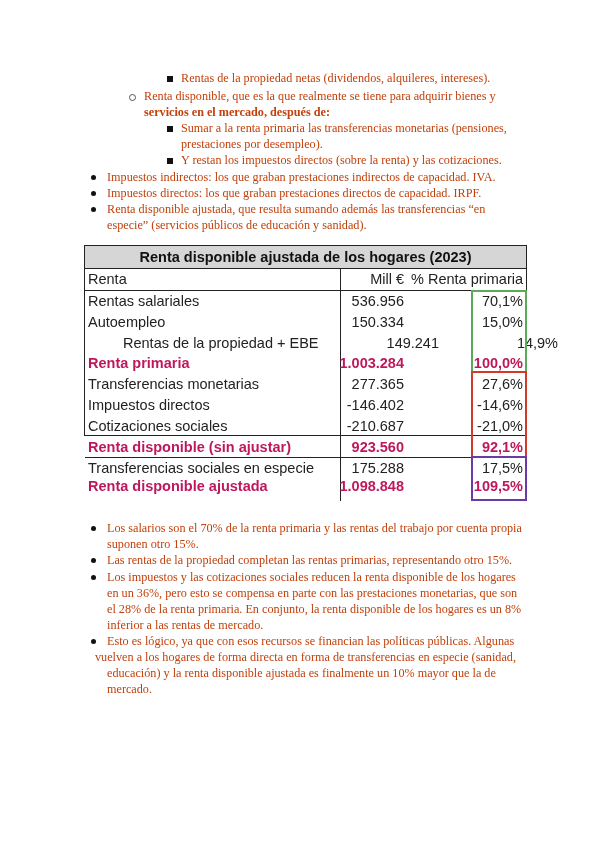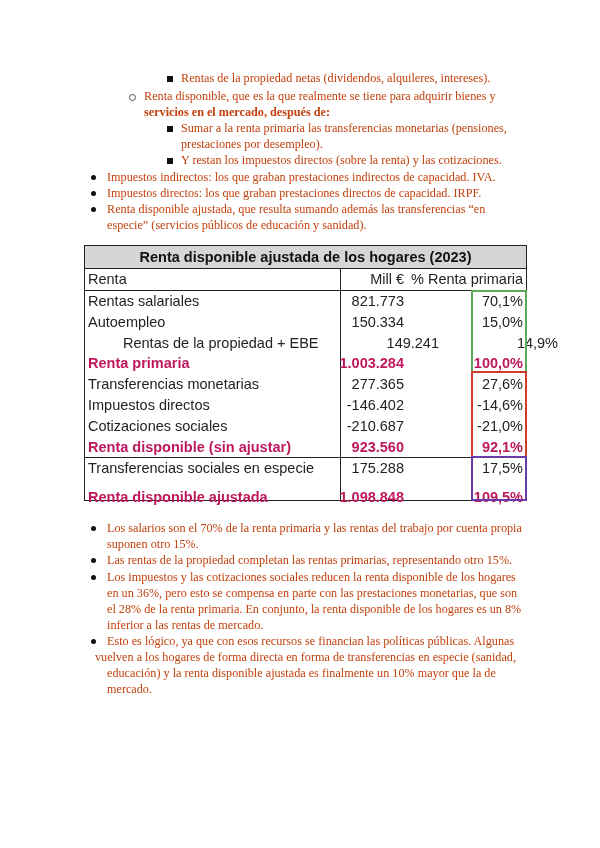--- a/index.html
+++ b/index.html
@@ -4,21 +4,21 @@
 <style>
   html, body { margin: 0; padding: 0; background: #ffffff; }
   body { width: 600px; height: 848px; position: relative; overflow: hidden; font-family: "DejaVu Serif", "Liberation Serif", serif; color: #111; }
   .txt { font-family: "Liberation Serif", serif; font-size: 12.2px; line-height: 16px; color: #c2410c; }
   .abs { position: absolute; }
   .bullet-sq { position: absolute; width: 6px; height: 6px; background: #111; }
   .bullet-circ { position: absolute; width: 5px; height: 5px; border: 1px solid #555; border-radius: 50%; }
   .bullet-dot { position: absolute; width: 5px; height: 5px; background: #111; border-radius: 50%; }
 
   
-  .tbl { position: absolute; left: 84px; top: 245px; width: 443px; height: 256px; border: 1px solid #222; box-sizing: border-box; font-family: "Liberation Sans", "DejaVu Sans", sans-serif; }
+  .tbl { position: absolute; left: 84px; top: 245px; width: 443px; height: 191px; border: 1px solid #222; box-sizing: border-box; font-family: "Liberation Sans", "DejaVu Sans", sans-serif; }
   .tbl-title { position: absolute; left: 0; top: 0; width: 100%; height: 22px; background: #d6d6d6; border-bottom: 1px solid #222; text-align: center; font-size: 14.5px; font-weight: bold; line-height: 22px; color: #111; }
   .row { position: absolute; left: 0; width: 100%; height: 21.5px; font-size: 14.5px; line-height: 21.5px; color: #222; }
   .row.bold { font-weight: bold; color: #be185d; }
   .c1 { position: absolute; left: 3px; }
   .c2 { position: absolute; right: 122px; text-align: right; }
   .c3 { position: absolute; right: 3px; text-align: right; }
   .vline { position: absolute; left: 255px; top: 22px; width: 1px; height: 233px; background: #222; }
   .hline { position: absolute; left: 0; width: 100%; height: 1px; background: #222; }
   .box { position: absolute; box-sizing: border-box; border-width: 2px; border-style: solid; }
 </style>
@@ -57,21 +57,21 @@
 
   <div class="row" style="top:23px;">
     <span class="c1">Renta</span>
     <span class="c2">Mill €</span>
     <span class="c3">% Renta primaria</span>
   </div>
   <div class="hline" style="top:44px;"></div>
 
   <div class="row" style="top: 45px;">
       <span class="c1">Rentas salariales</span>
-      <span class="c2">821.773</span>
+      <span class="c2">536.956</span>
       <span class="c3">70,1%</span>
     </div>
     <div class="row" style="top: 65.8px;">
       <span class="c1">Autoempleo</span>
       <span class="c2">150.334</span>
       <span class="c3">15,0%</span>
     </div>
     <div class="row" style="top: 86.6px; margin-left: 35px;">
       <span class="c1">Rentas de la propiedad + EBE</span>
       <span class="c2">149.241</span>
@@ -100,21 +100,21 @@
     <div class="row bold" style="top: 190.6px;">
       <span class="c1">Renta disponible (sin ajustar)</span>
       <span class="c2">923.560</span>
       <span class="c3">92,1%</span>
     </div>
     <div class="row" style="top: 212.4px;">
       <span class="c1">Transferencias sociales en especie</span>
       <span class="c2">175.288</span>
       <span class="c3">17,5%</span>
     </div>
-    <div class="row bold" style="top: 241px;">
+    <div class="row bold" style="top: 230px;">
       <span class="c1">Renta disponible ajustada</span>
       <span class="c2">1.098.848</span>
       <span class="c3">109,5%</span>
     </div>
     <div id="rows"></div>
 
   <div class="hline" style="top:211px;"></div>
 
   <div class="box" style="left:386px; top:44px; width:56px; height:83px; border-color:#5aaa5a;"></div>
   <div class="box" style="left:386px; top:125px; width:56px; height:87px; border-color:#d23a2a;"></div>

